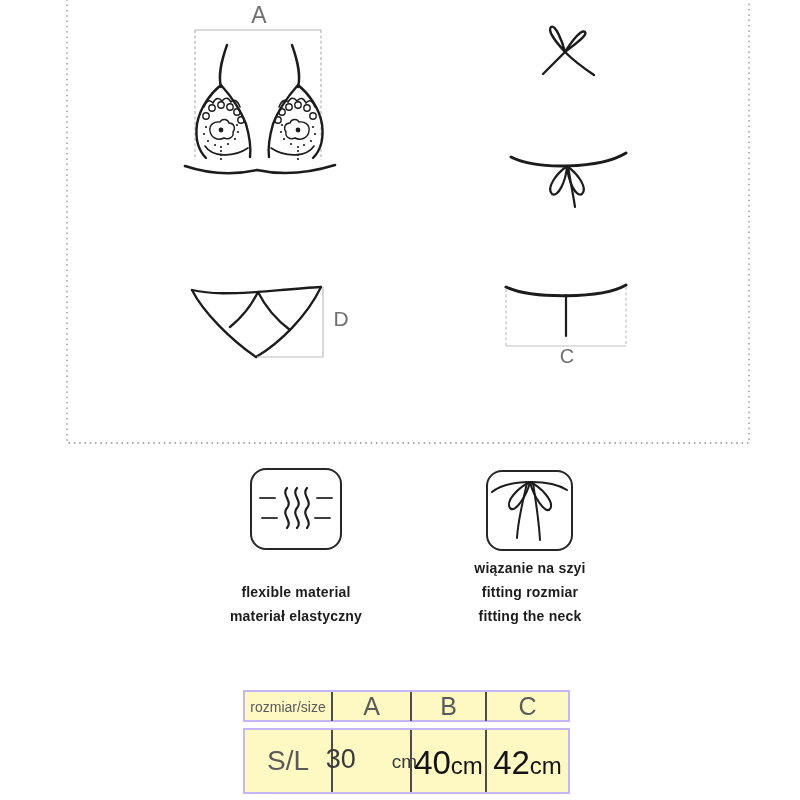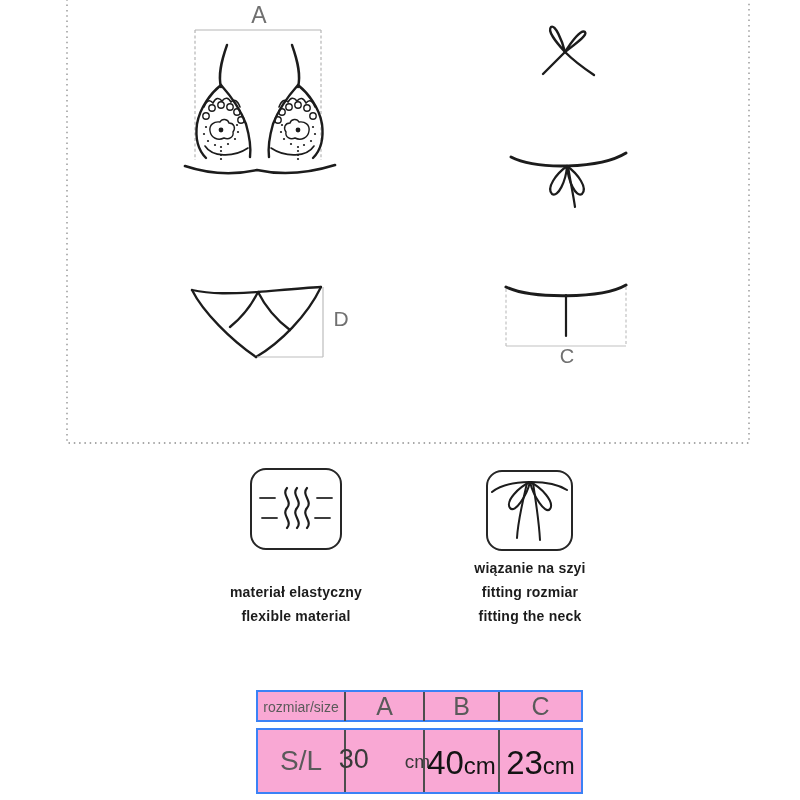--- a/index.html
+++ b/index.html
@@ -11,22 +11,22 @@
   .lbl-a{left:245px;top:2px;width:28px;font-size:23px;}
   .lbl-d{left:329px;top:307px;width:24px;font-size:21px;}
   .lbl-c{left:555px;top:345px;width:24px;font-size:20px;}
   .icon-box{position:absolute;box-sizing:border-box;border:2.5px solid #262626;border-radius:16px;background:#fff;}
   .icon-elastic{left:250px;top:468px;width:92px;height:82px;}
   .icon-lacing{left:486px;top:470px;width:87px;height:81px;}
   .feature-text{position:absolute;text-align:center;font-size:14px;line-height:24px;
                 font-weight:600;color:#1c1c1c;letter-spacing:0.2px;}
   .ft-left{left:184px;top:580px;width:224px;}
   .ft-right{left:419px;top:556px;width:222px;}
-  .tbl{position:absolute;left:256px;width:327px;box-sizing:border-box;border:2px solid #3b82f6;
-       display:grid;grid-template-columns:86px 79px 75px 83px;background:#f9a8d4;}
+  .tbl{position:absolute;left:243px;width:327px;box-sizing:border-box;border:2px solid #c4b5fd;
+       display:grid;grid-template-columns:86px 79px 75px 83px;background:#fef9c3;}
   .tbl-header{top:690px;height:32px;}
   .tbl-row{top:728px;height:66px;text-align:center;}
   .cell{display:flex;align-items:center;justify-content:center;}
   .cell + .cell{border-left:2px solid #4d4d4d;}
   .hdr-size{font-size:14px;color:#5a5a5a;}
   .hdr-col{font-size:25px;color:#5a5a5a;}
   .cell-sl{font-size:28px;color:#5a5a5a;}
   .val{align-items:baseline;padding-top:14px;}
   .val-a{font-size:27px;color:#3a3a3a;gap:36px;}
   .val-a .unit{font-size:19px;}
@@ -147,22 +147,22 @@
         <path d="M4,20 C20,7 62,7 79,18"></path>
         <path d="M42,10 C31,15 17,29 22,36 C27,42 39,23 42,10"></path>
         <path d="M42,10 C53,15 67,30 62,37 C57,43 45,23 42,10"></path>
         <path d="M39,11 C35,28 30,48 29,66"></path>
         <path d="M45,11 C48,30 51,50 52,68"></path>
       </g>
     </svg>
   </div>
 
   <div class="feature-text ft-left">
+    <div>flexible material</div>
     <div>materiał elastyczny</div>
-    <div>flexible material</div>
   </div>
   <div class="feature-text ft-right">
     <div>wiązanie na szyi</div>
     <div>fitting rozmiar</div>
     <div>fitting the neck</div>
   </div>
 
   <div class="tbl tbl-header">
     <div class="cell hdr-size">rozmiar/size</div>
     <div class="cell hdr-col">A</div>
@@ -173,18 +173,18 @@
     <div class="cell cell-sl">S/L</div>
     <div class="cell val val-a">
       <span>30</span>
         <span class="unit">cm</span>
     </div>
     <div class="cell val val-bc">
       <span>40</span>
         <span class="unit">cm</span>
     </div>
     <div class="cell val val-bc">
-      <span>23</span>
+      <span>42</span>
         <span class="unit">cm</span>
     </div>
   </div>
 
 </div>
 
 </body></html>

